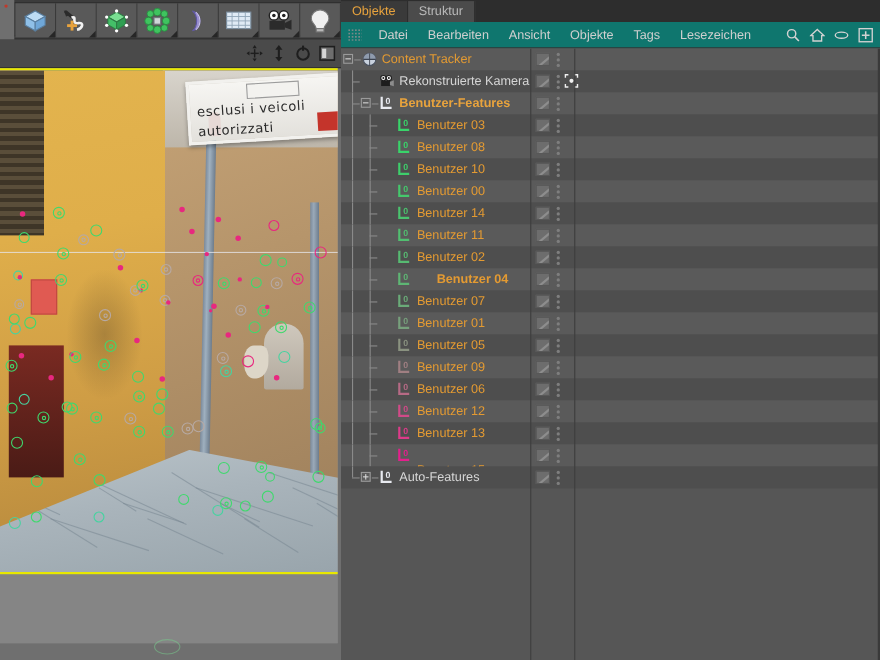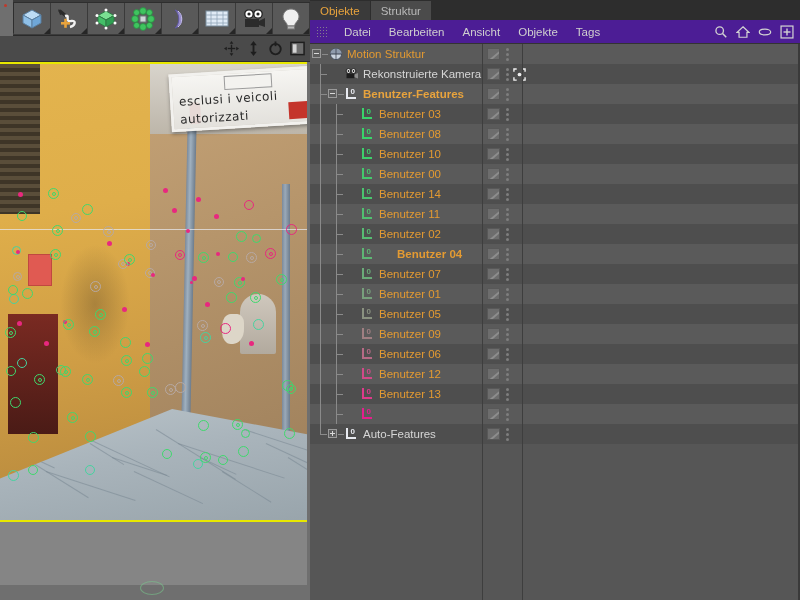--- a/index.html
+++ b/index.html
@@ -165,21 +165,21 @@
     background:#2d2d2d; display:flex; align-items:flex-end;
   }
   .tab {
     height: 19px; padding: 0 10px; display:flex; align-items:center;
     font-size: 11.5px; color:#b9b9b9; background:#4b4b4b;
     border-right:1px solid #2d2d2d;
   }
   .tab.active { background:#3a3a3a; color:#e8a33d; }
   #menubar {
     position:absolute; left:0; top:20px; width:490px; height:24px;
-    background:#4c1d95; display:flex; align-items:center;
+    background:#0f766e; display:flex; align-items:center;
     border-bottom:1px solid #333;
   }
   #grip {
     width: 13px; height: 11px; margin: 0 6px 0 6px;
     background-image:
       radial-gradient(circle, #8d8d8d 0.7px, transparent 0.8px);
     background-size: 3px 3px; opacity:.85;
   }
   .menu-item {
     padding: 0 9px; font-size: 11.5px; color:#cfcfcf; line-height:24px;
@@ -570,20 +570,21 @@
       </div>
 
     <div id="menubar">
       <div id="grip"></div>
       <div id="menu-items" style="display:flex;">
           <div class="menu-item">Datei</div>
           <div class="menu-item">Bearbeiten</div>
           <div class="menu-item">Ansicht</div>
           <div class="menu-item">Objekte</div>
           <div class="menu-item">Tags</div>
+          <div class="menu-item">Lesezeichen</div>
         </div>
       <div id="menu-icons">
         <div class="mi">
           <svg width="14" height="14" viewBox="0 0 16 16">
             <circle cx="6.5" cy="6.5" r="4.3" fill="none" stroke="#d2d2d2" stroke-width="1.5"></circle>
             <line x1="9.8" y1="9.8" x2="14" y2="14" stroke="#d2d2d2" stroke-width="1.7"></line>
           </svg>
         </div>
         <div class="mi">
           <svg width="14" height="14" viewBox="0 0 16 16">
@@ -609,21 +610,21 @@
       <div id="rows">
           <div class="row odd" style="top: 0px;">
             <div class="expander" style="left: 2px; top: 5px;"></div>
             <div class="tree-elbow" style="left: 12px; top: 10px; width: 6px;"></div>
             <div class="obj-icon" style="left: 18px; top: 3px;"><svg width="16" height="14" viewBox="0 0 16 14">
                 <circle cx="8" cy="7" r="5.6" fill="#c9d2de" stroke="#4a5260" stroke-width="1"></circle>
                 <path d="M2.4 7 A5.6 5.6 0 0 1 13.6 7 Z" fill="#8f9bad"></path>
                 <line x1="2.4" y1="7" x2="13.6" y2="7" stroke="#3c4350" stroke-width="1"></line>
                 <line x1="8" y1="1.4" x2="8" y2="12.6" stroke="#3c4350" stroke-width="0.8"></line>
               </svg></div>
-            <div class="lbl orange" style="left: 37px;">Motion Struktur</div>
+            <div class="lbl orange" style="left: 37px;">Content Tracker</div>
             <div class="vis-swatch" style="top: 4px;"></div>
             <div class="dots" style="top: 4px;">
               <i></i>
               <i></i>
               <i></i>
             </div>
           </div>
           <div class="row even" style="top: 20px;">
             <div class="tree-rail" style="left: 10px; top: 0px; height: 20px;"></div>
             <div class="tree-elbow" style="left: 10px; top: 10px; width: 7px;"></div>

